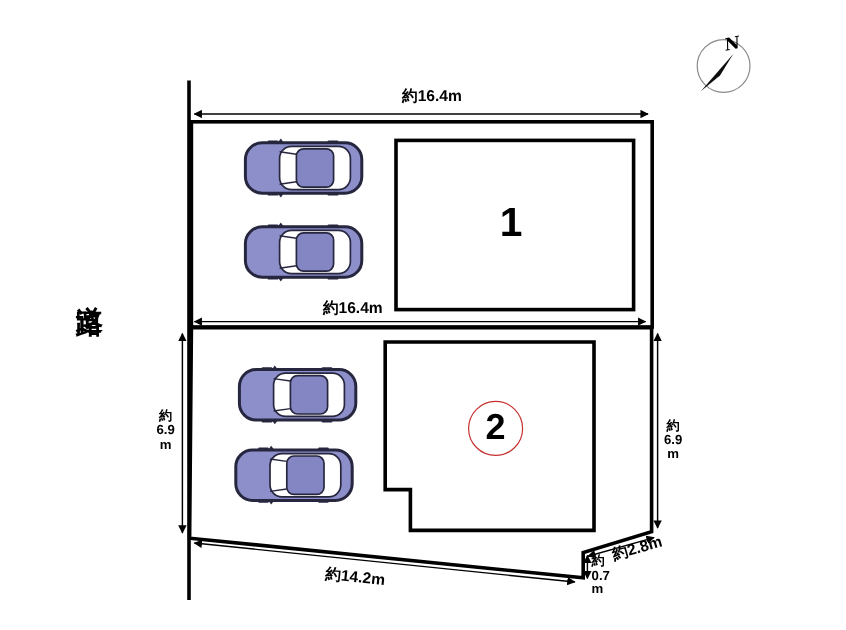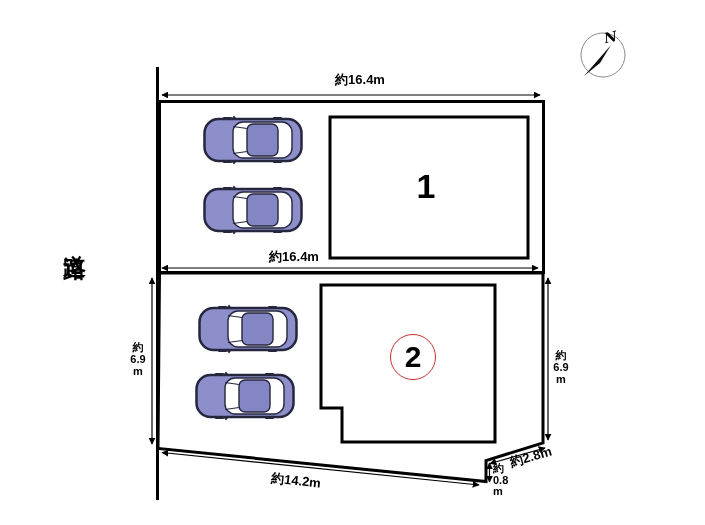--- a/index.html
+++ b/index.html
@@ -116,21 +116,21 @@
     <span>6.9</span>
     <span>m</span>
   </div>
 
   <div id="lbl-bottom-width" class="lbl dim ctr">約14.2m</div>
 
   <div id="lbl-diagonal" class="lbl dim ctr">約2.8m</div>
 
   <div id="lbl-notch" class="lbl">
     <span>約</span>
-    <span>0.8</span>
+    <span>0.7</span>
     <span>m</span>
   </div>
 
   <div id="building1-number" class="lbl">1</div>
 
   <div id="building2-badge">
     <span id="building2-number">2</span>
   </div>
 
   <div id="north-label" class="lbl">N</div>

